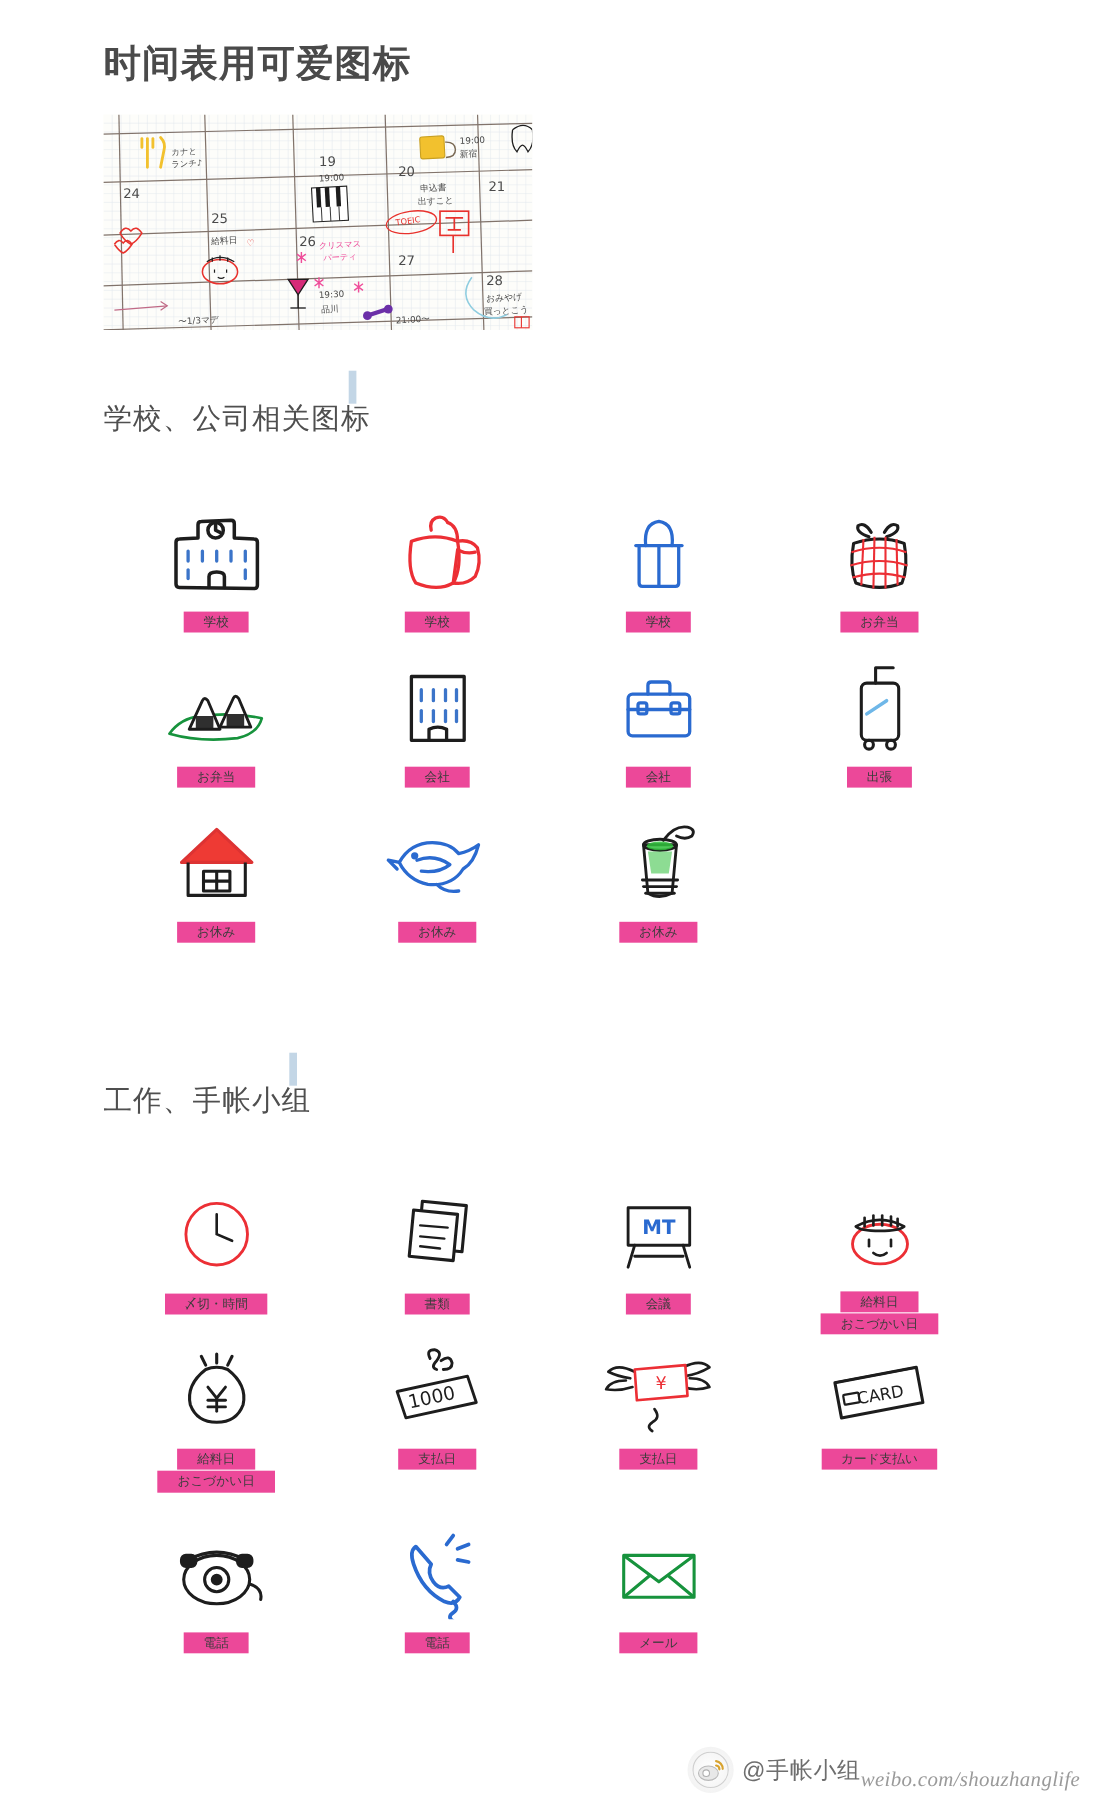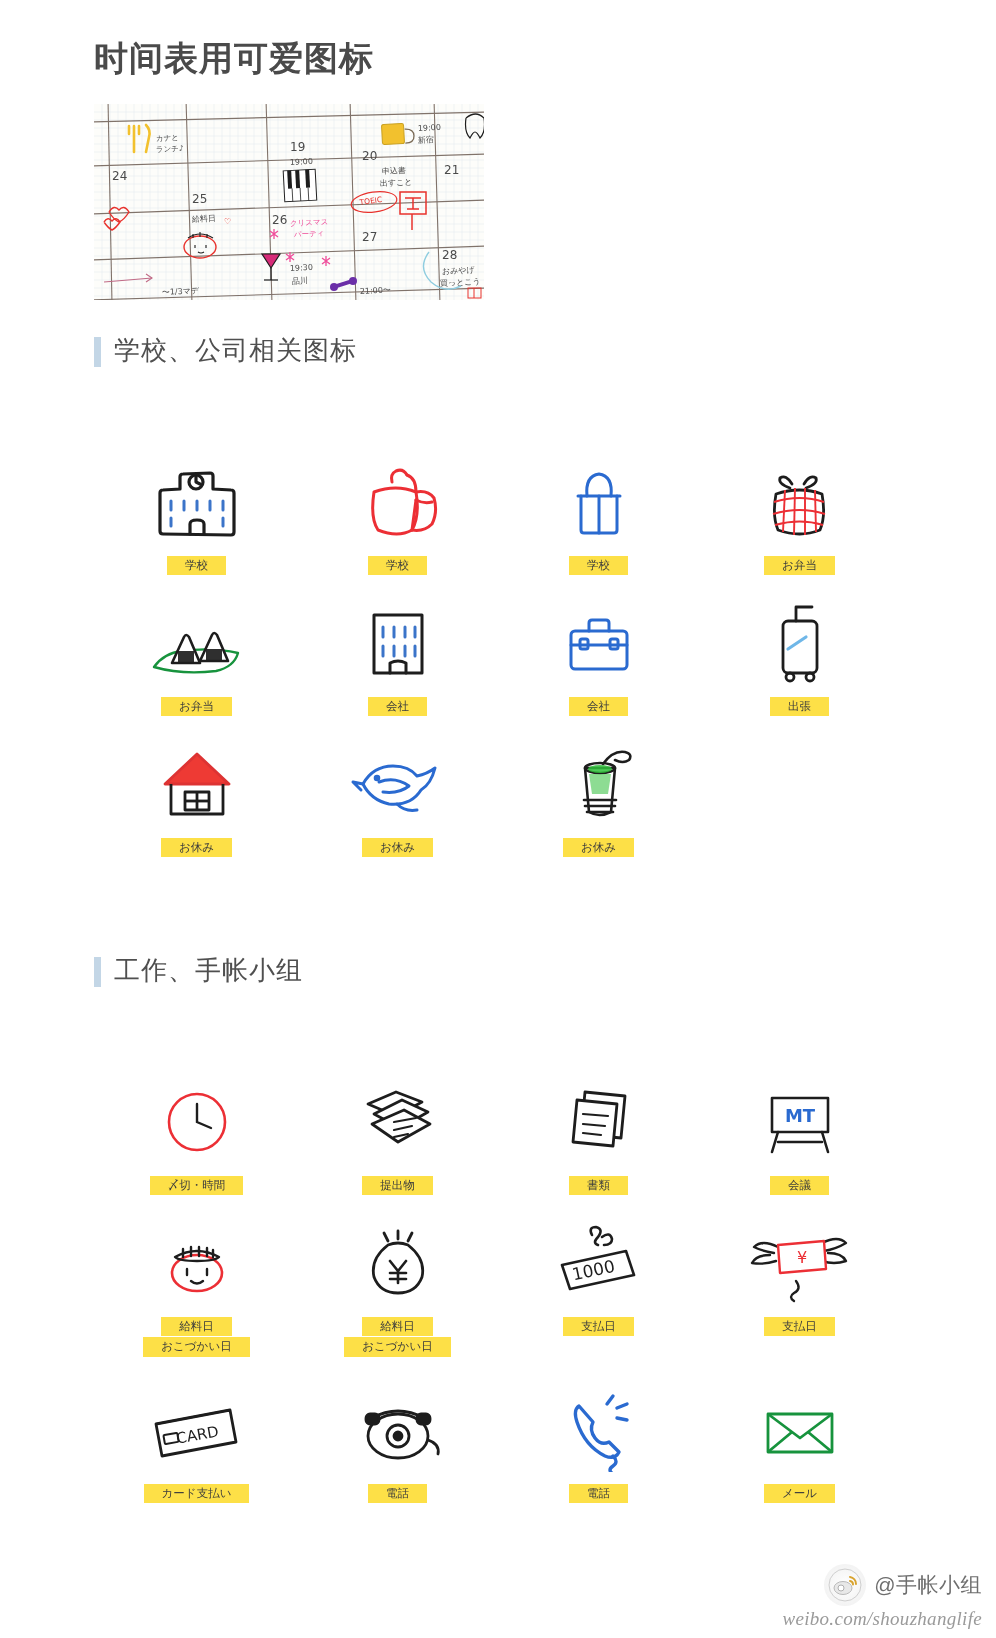--- a/index.html
+++ b/index.html
@@ -37,22 +37,23 @@
     height: 196px;
     background: #fdfdfb;
     overflow: hidden;
   }
   .calendar-photo svg { display: block; }
 
   
   .section-header {
     position: absolute;
     display: flex;
-    align-items: flex-start;
+    align-items: flex-end;
     height: 34px;
+    flex-direction: column;
   }
   .section-bar {
     width: 7px;
     height: 30px;
     background: #c3d6e6;
     margin-right: 13px;
     flex: none;
   }
   .section-title {
     font-size: 26px;
@@ -90,34 +91,33 @@
   .cap-wrap {
     display: flex;
     flex-direction: column;
     align-items: center;
     gap: 1px;
     margin-top: 4px;
   }
   .caption {
     font-size: 11.5px;
     color: #3c3c3c;
-    background: #fde047;
+    background: #ec4899;
     padding: 1px 18px;
     line-height: 1.5;
     white-space: nowrap;
     font-family: "DejaVu Sans", "Liberation Sans", sans-serif;
   }
 
   
   .watermark {
     position: absolute;
     right: 14px;
     bottom: 8px;
     display: flex;
-    flex-direction: column;
     align-items: flex-end;
     color: #8a8a8a;
   }
   .wm-top {
     display: flex;
     align-items: center;
     gap: 8px;
   }
   .wm-logo {
     width: 42px; height: 42px;
@@ -624,39 +624,20 @@
           <g fill="none" stroke="#1d1d1d" stroke-width="2.4" stroke-linecap="round">
             <path d="M48 24 L48 42 L62 48"></path>
           </g>
         </svg>
       </div>
       <div class="cap-wrap">
         <span class="caption">〆切・時間</span>
       </div>
     </div>
 
-    <div class="cell">
-      <div class="icon-art">
-        <svg width="96" height="84" viewBox="0 0 96 84">
-          <g fill="#ffffff" stroke="#1d1d1d" stroke-width="2.8" stroke-linejoin="round">
-            <path d="M18 24 L46 12 L72 22 L46 36 Z"></path>
-            <path d="M24 34 L52 20 L78 32 L50 48 Z"></path>
-            <path d="M22 44 L54 30 L80 44 L48 62 Z"></path>
-          </g>
-          <g stroke="#1d1d1d" stroke-width="2.2" stroke-linecap="round">
-            <line x1="44" y1="42" x2="66" y2="38"></line>
-            <line x1="44" y1="50" x2="62" y2="46"></line>
-            <line x1="44" y1="57" x2="58" y2="54"></line>
-          </g>
-        </svg>
-      </div>
-      <div class="cap-wrap">
-        <span class="caption">提出物</span>
-      </div>
-    </div>
 
     <div class="cell">
       <div class="icon-art">
         <svg width="96" height="84" viewBox="0 0 96 84">
           <g fill="#ffffff" stroke="#1d1d1d" stroke-width="2.8" stroke-linejoin="round">
             <path d="M34 12 L74 16 L70 58 L30 54 Z"></path>
             <path d="M26 20 L66 24 L62 66 L22 62 Z"></path>
           </g>
           <g stroke="#1d1d1d" stroke-width="2.2" stroke-linecap="round">
             <line x1="32" y1="34" x2="57" y2="36"></line>

